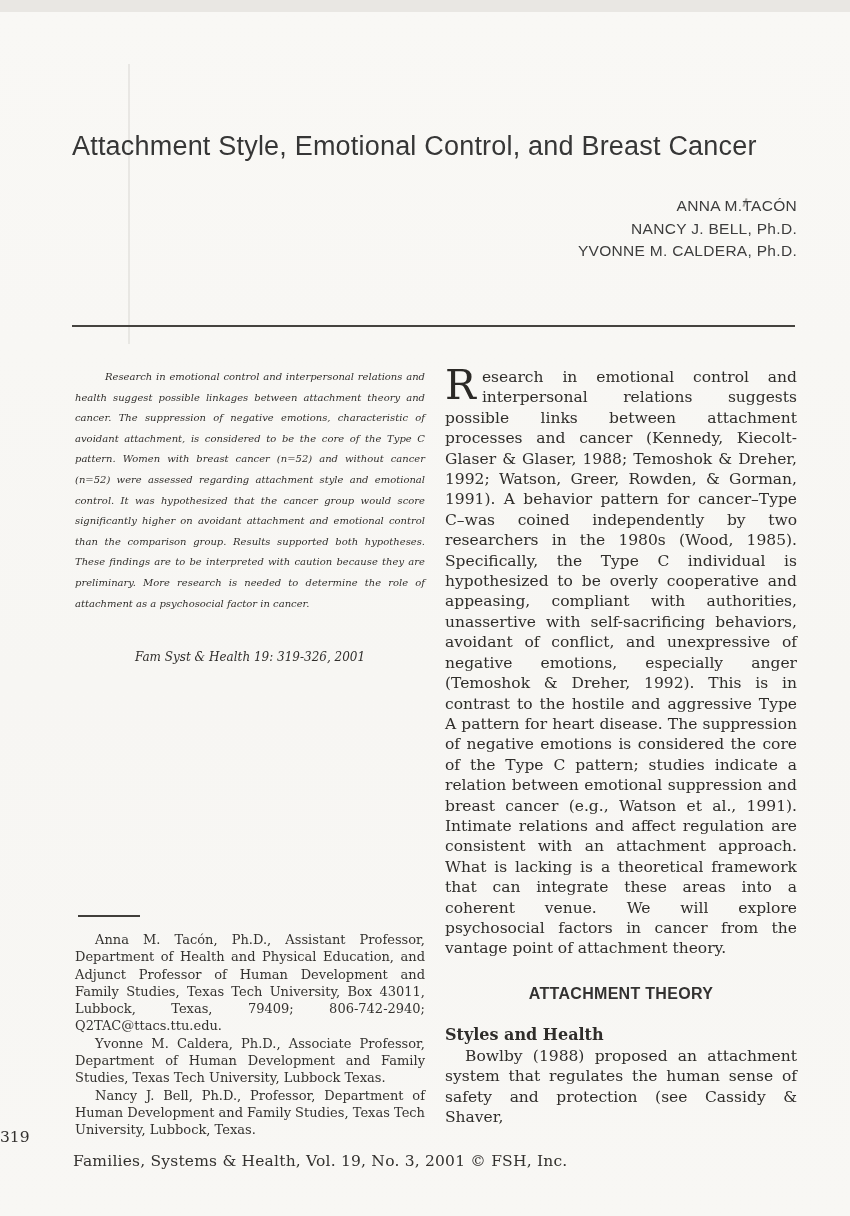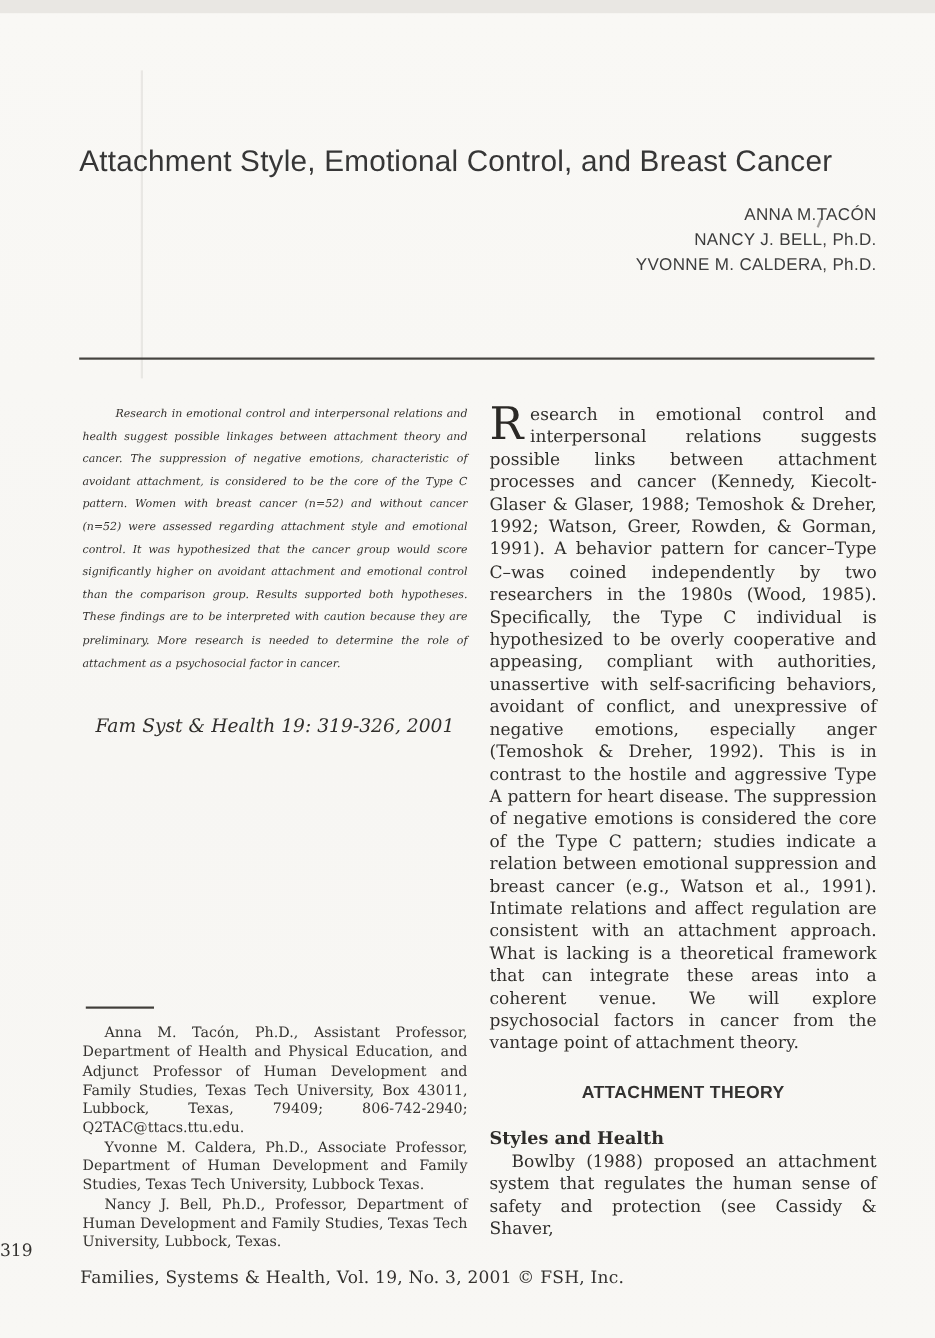--- a/index.html
+++ b/index.html
@@ -37,21 +37,21 @@
     width: 700px;
     font-family: "Liberation Sans", sans-serif;
     font-size: 27px;
     font-weight: 400;
     letter-spacing: 0.2px;
     color: #363636;
   }
 
   .authors {
     position: absolute;
-    top: 173px; right: 53px;
+    top: 183px; right: 53px;
     text-align: right;
     font-family: "Liberation Sans", sans-serif;
     font-size: 15.5px;
     line-height: 22.5px;
     letter-spacing: 0.3px;
     color: #3d3d3d;
   }
 
   .title-rule {
     position: absolute;
@@ -78,21 +78,21 @@
     line-height: 20.6px;
     text-align: justify;
     text-indent: 30px;
     color: #302e2b;
   }
 
   .citation {
     margin-top: 36px;
     text-align: center;
     font-style: italic;
-    font-size: 17px;
+    font-size: 12px;
     color: #302e2b;
   }
 
   .footnote-block { position: absolute; top: 548px; left: 0; width: 350px; }
   .footnote-rule { width: 62px; height: 2px; background: #403e3a; margin: 0 0 14px 3px; }
   .footnote-block p {
     margin: 0;
     font-size: 13px;
     line-height: 17.3px;
     text-align: justify;

